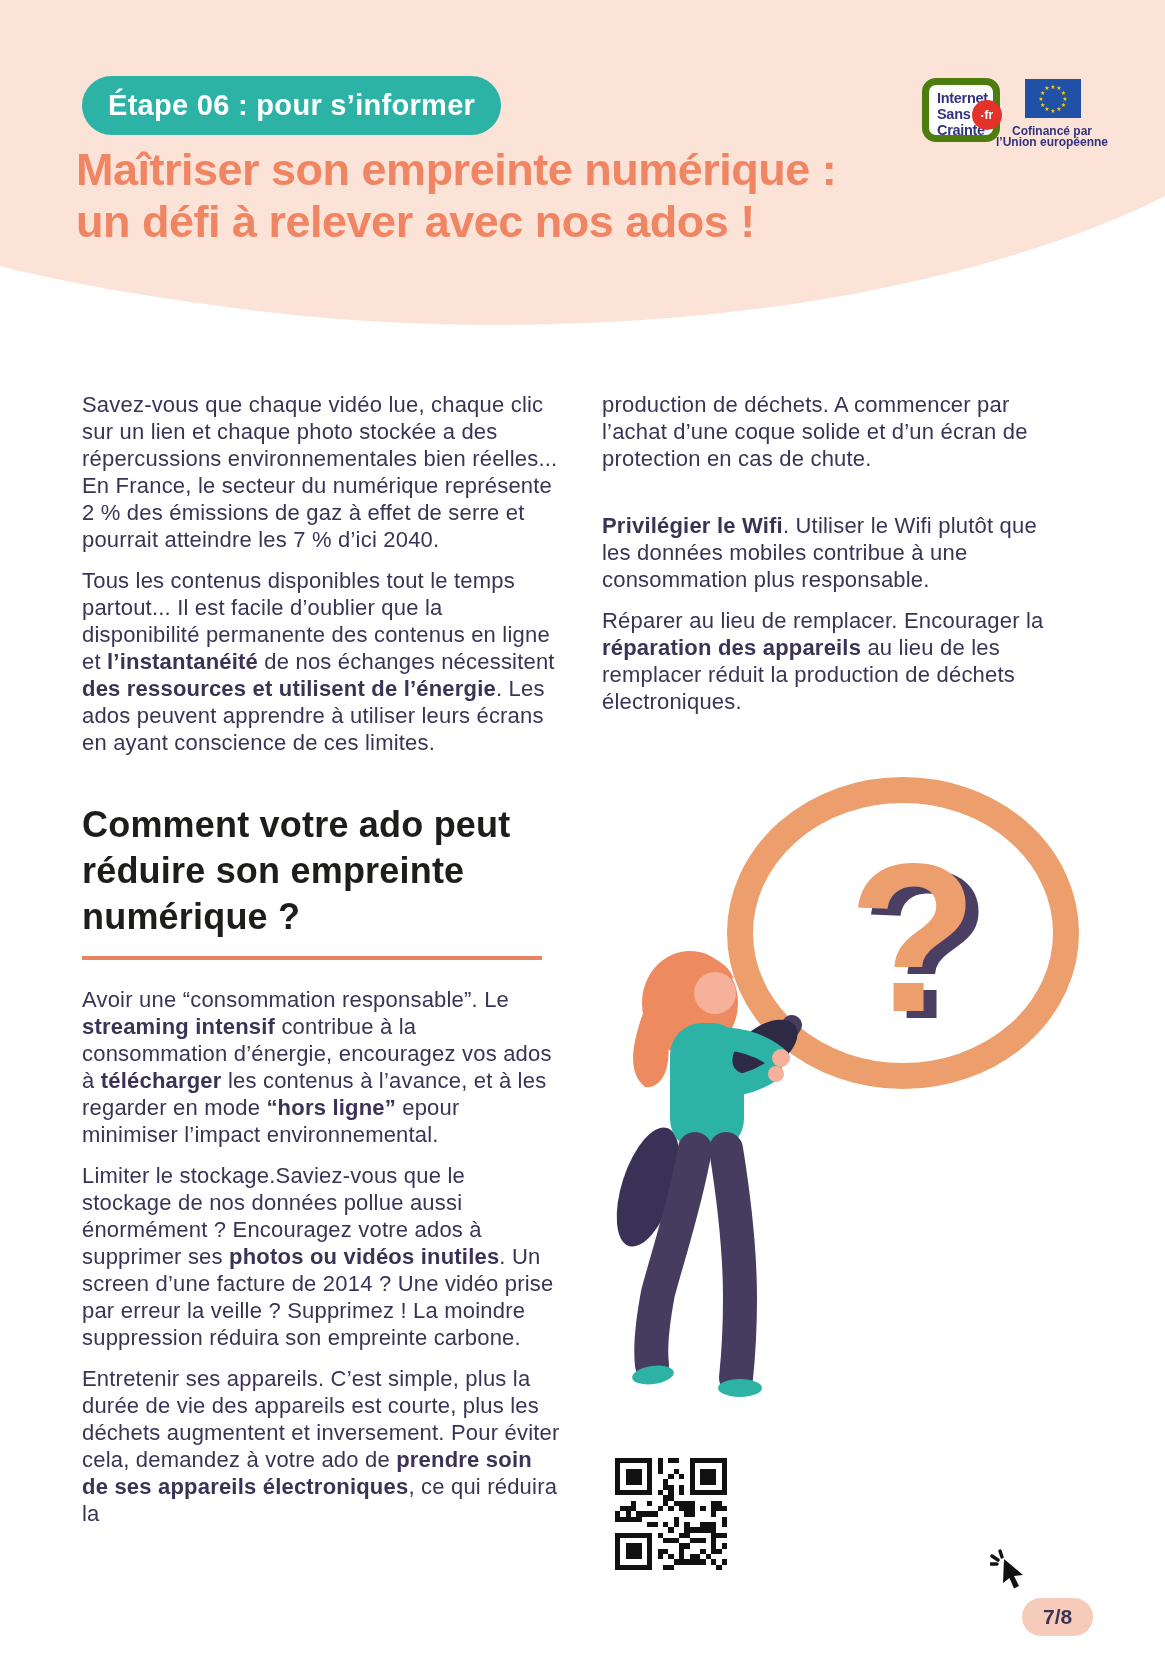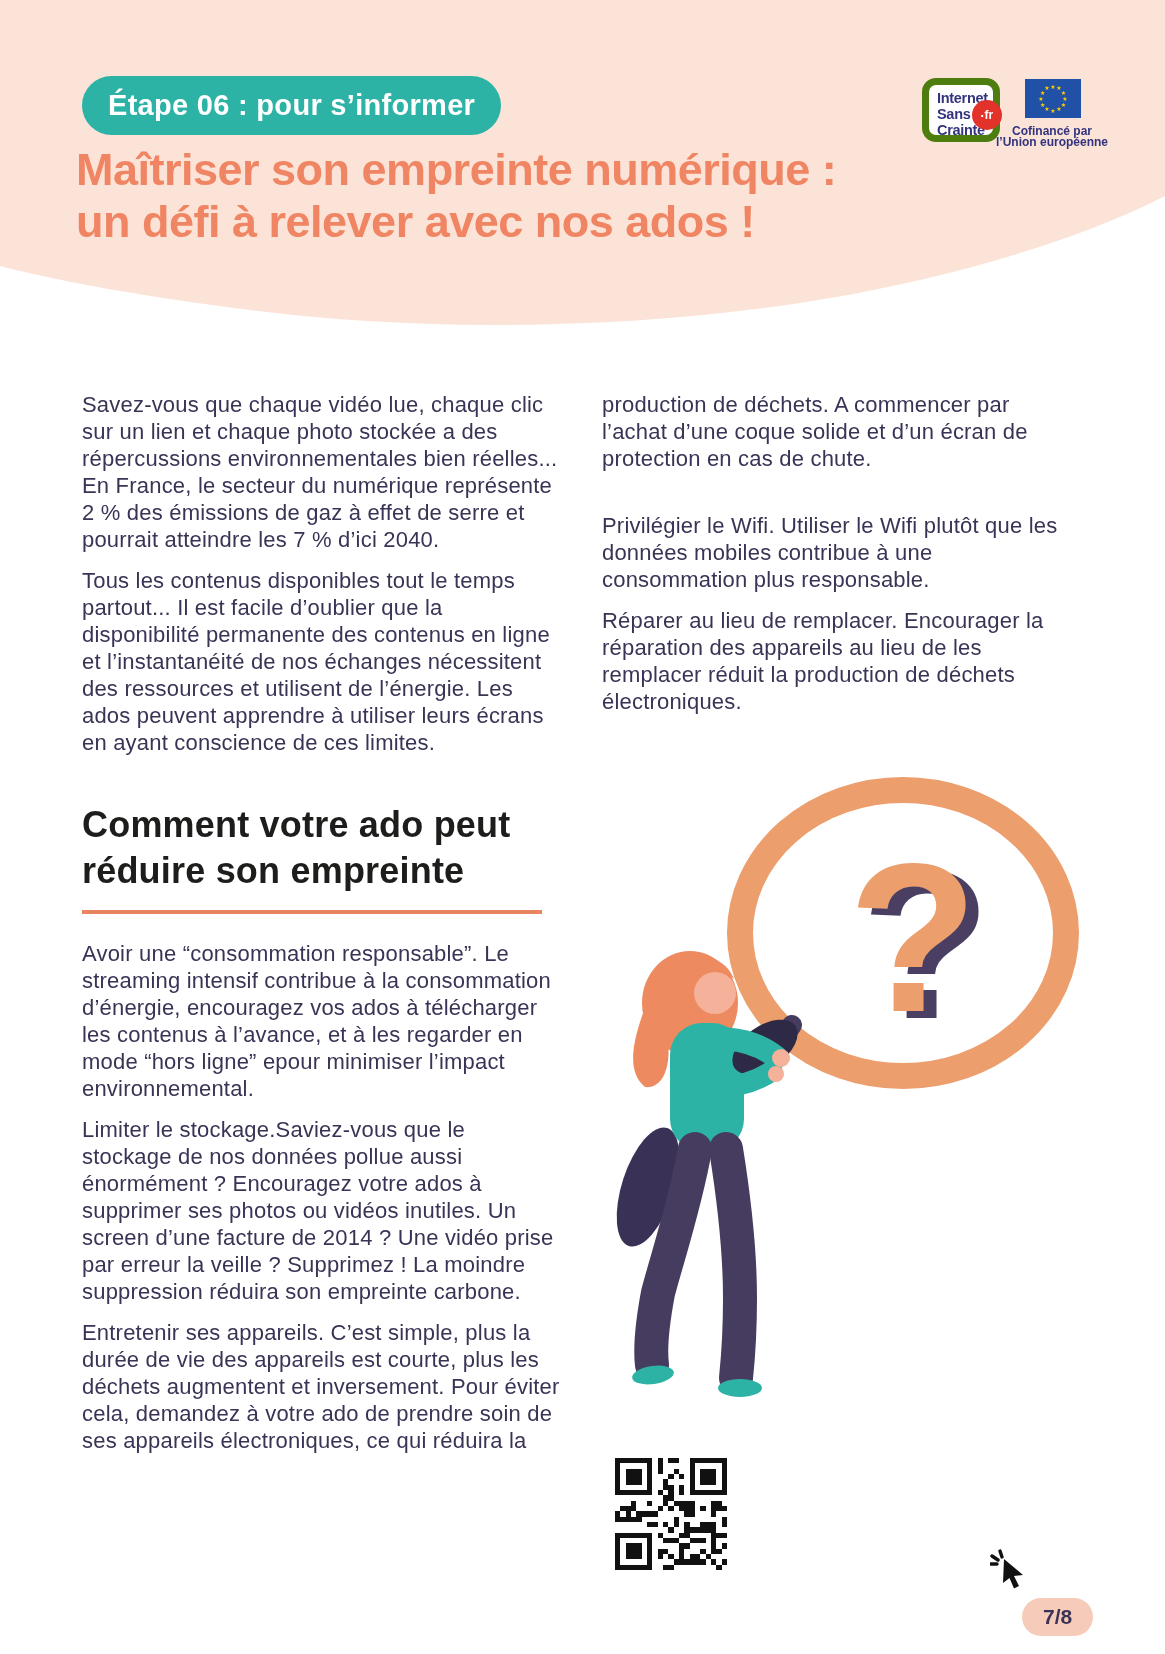--- a/index.html
+++ b/index.html
@@ -19,21 +19,21 @@
   .isc-badge .dot{font-size:8px;margin-right:1px;}
   .eu-logo{position:absolute;left:1024px;top:79px;}
   .eu-caption{position:absolute;left:984px;top:126px;width:136px;text-align:center;
               font-size:12px;line-height:11px;font-weight:700;color:#33337F;}
   
   .col{position:absolute;top:391px;font-size:22px;line-height:27px;font-weight:400;letter-spacing:.2px;color:#3B3355;}
   .col-left{left:82px;width:478px;}
   .col-right{left:602px;width:462px;}
   .col p{margin:0 0 14px 0;}
   .col p.gap-top{margin-top:40px;}
-  .b{font-weight:400;margin-top:48px;}
+  .b{font-weight:700;margin-top:48px;}
   .section-heading{margin:46px 0 0 0;color:#1D1D1B;font-size:36px;line-height:46px;font-weight:700;white-space:nowrap;}
   .rule{width:460px;height:4px;background:#E8835E;margin:16px 0 26px 0;border:0;}
   
   .illus{position:absolute;left:560px;top:735px;width:560px;height:680px;}
   
   .qr{position:absolute;left:615px;top:1458px;width:112px;height:112px;}
   .qr-caption{position:absolute;left:733px;top:1503px;width:300px;font-size:24px;line-height:38px;
               font-weight:700;color:#1F1F33;white-space:nowrap;}
   .cursor-icon{position:absolute;left:990px;top:1548px;width:42px;height:42px;}
   .page-pill{position:absolute;left:1022px;top:1598px;background:#F6CBB9;color:#3B3355;
@@ -90,20 +90,21 @@
     <div>Maîtriser son empreinte numérique :</div>
     <div>un défi à relever avec nos ados !</div>
   </div>
 
   <div class="col col-left">
     <p><span>Savez-vous que chaque vidéo lue, chaque clic sur un lien  et chaque photo stockée a des répercussions environnementales bien réelles... En France, le secteur du numérique représente 2 % des émissions de gaz à effet de serre et pourrait atteindre les 7 % d’ici 2040.</span></p>
     <p><span>Tous les contenus disponibles tout le temps partout... Il est facile d’oublier que la disponibilité permanente des contenus en ligne et </span><span class="b">l’instantanéité</span><span> de nos échanges nécessitent </span><span class="b">des ressources et utilisent de l’énergie</span><span>. Les ados peuvent apprendre à utiliser leurs écrans en ayant conscience de ces limites.</span></p>
     <h2 class="section-heading">
       <div>Comment votre ado peut</div>
       <div>réduire son empreinte</div>
+      <div>numérique ?</div>
     </h2>
     <div class="rule"></div>
     <p><span>Avoir une “consommation responsable”. Le </span><span class="b">streaming intensif</span><span> contribue à la consommation d’énergie, encouragez vos ados à </span><span class="b">télécharger</span><span> les contenus à l’avance, et à les regarder en mode </span><span class="b">“hors ligne”</span><span> epour minimiser l’impact environnemental.</span></p>
     <p><span>Limiter le stockage.Saviez-vous que le stockage de nos données pollue aussi énormément ? Encouragez votre ados à supprimer ses </span><span class="b">photos ou vidéos inutiles</span><span>. Un screen d’une facture de 2014  ? Une vidéo prise par erreur la veille ? Supprimez  ! La moindre suppression réduira son empreinte carbone.</span></p>
     <p><span>Entretenir ses appareils. C’est simple, plus la durée de vie des appareils est courte, plus les déchets augmentent et inversement. Pour éviter cela, demandez à votre ado de </span><span class="b">prendre soin de ses appareils électroniques</span><span>, ce qui réduira la</span></p>
   </div>
 
   <div class="col col-right">
     <p><span>production de déchets. A commencer par l’achat d’une coque solide et d’un écran de protection en cas de chute.</span></p>
     <p class="gap-top"><span class="b">Privilégier le Wifi</span><span>. Utiliser le Wifi plutôt que les données mobiles contribue à une consommation plus responsable.</span></p>

